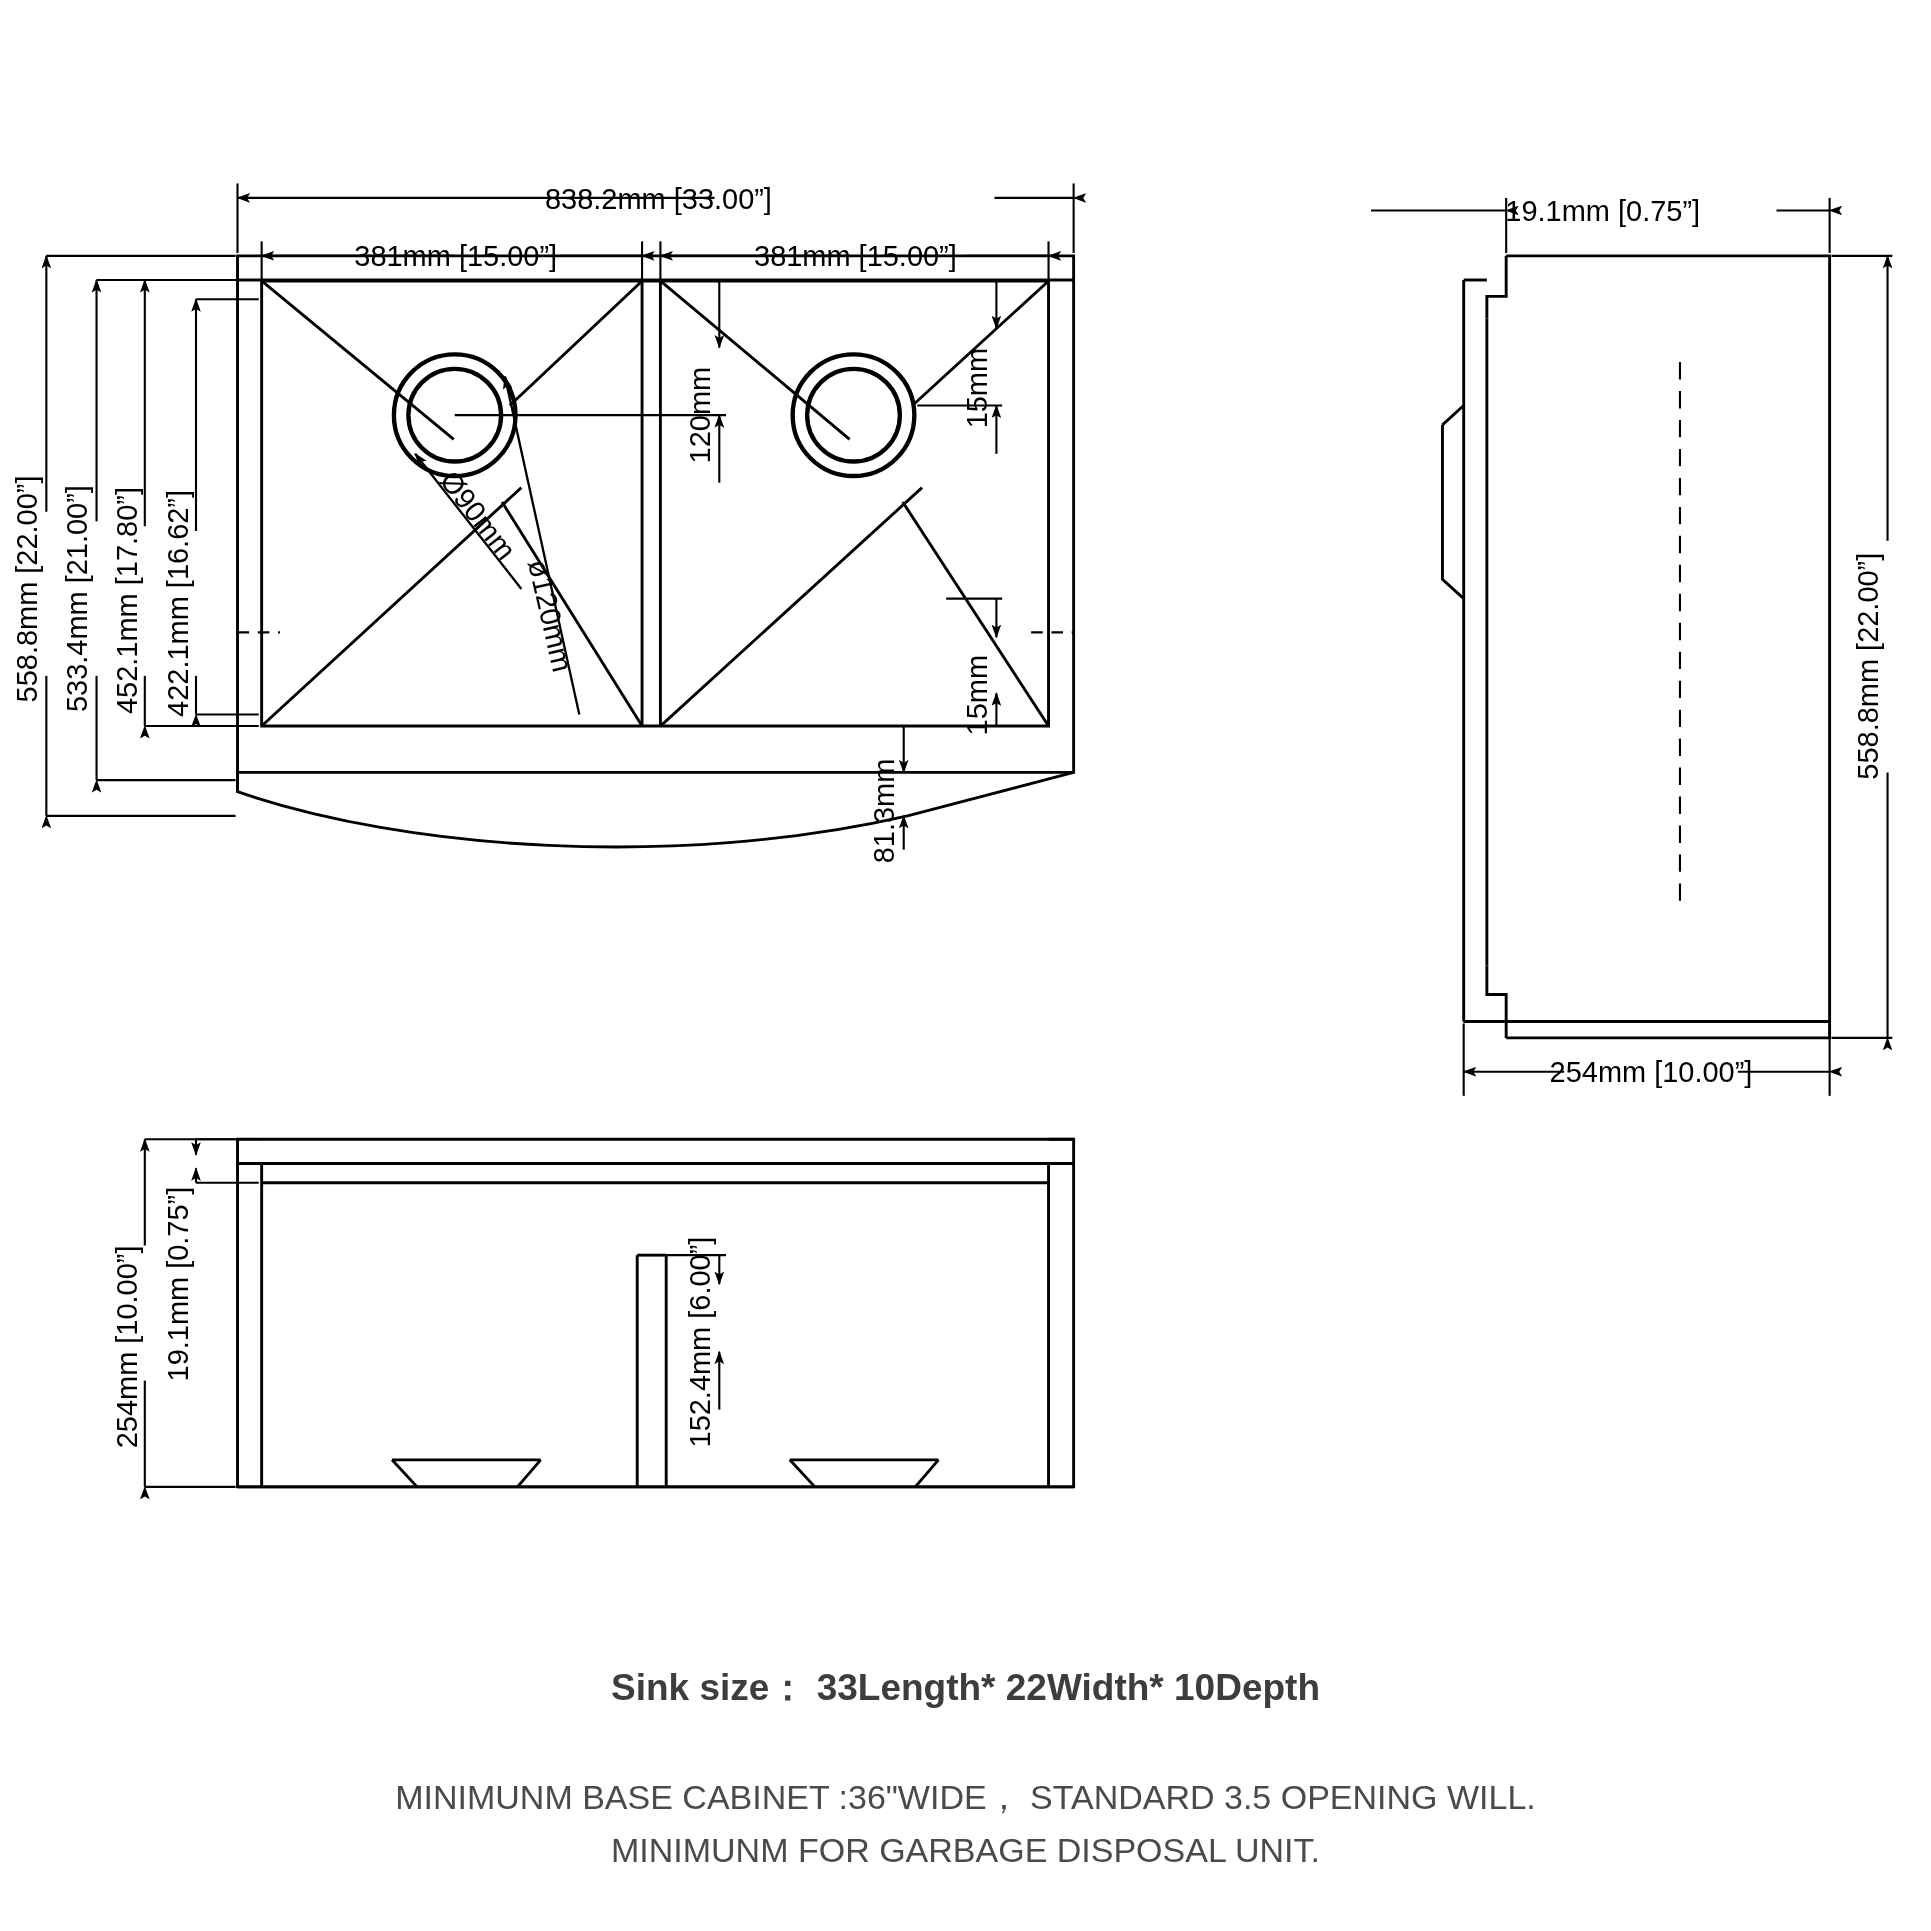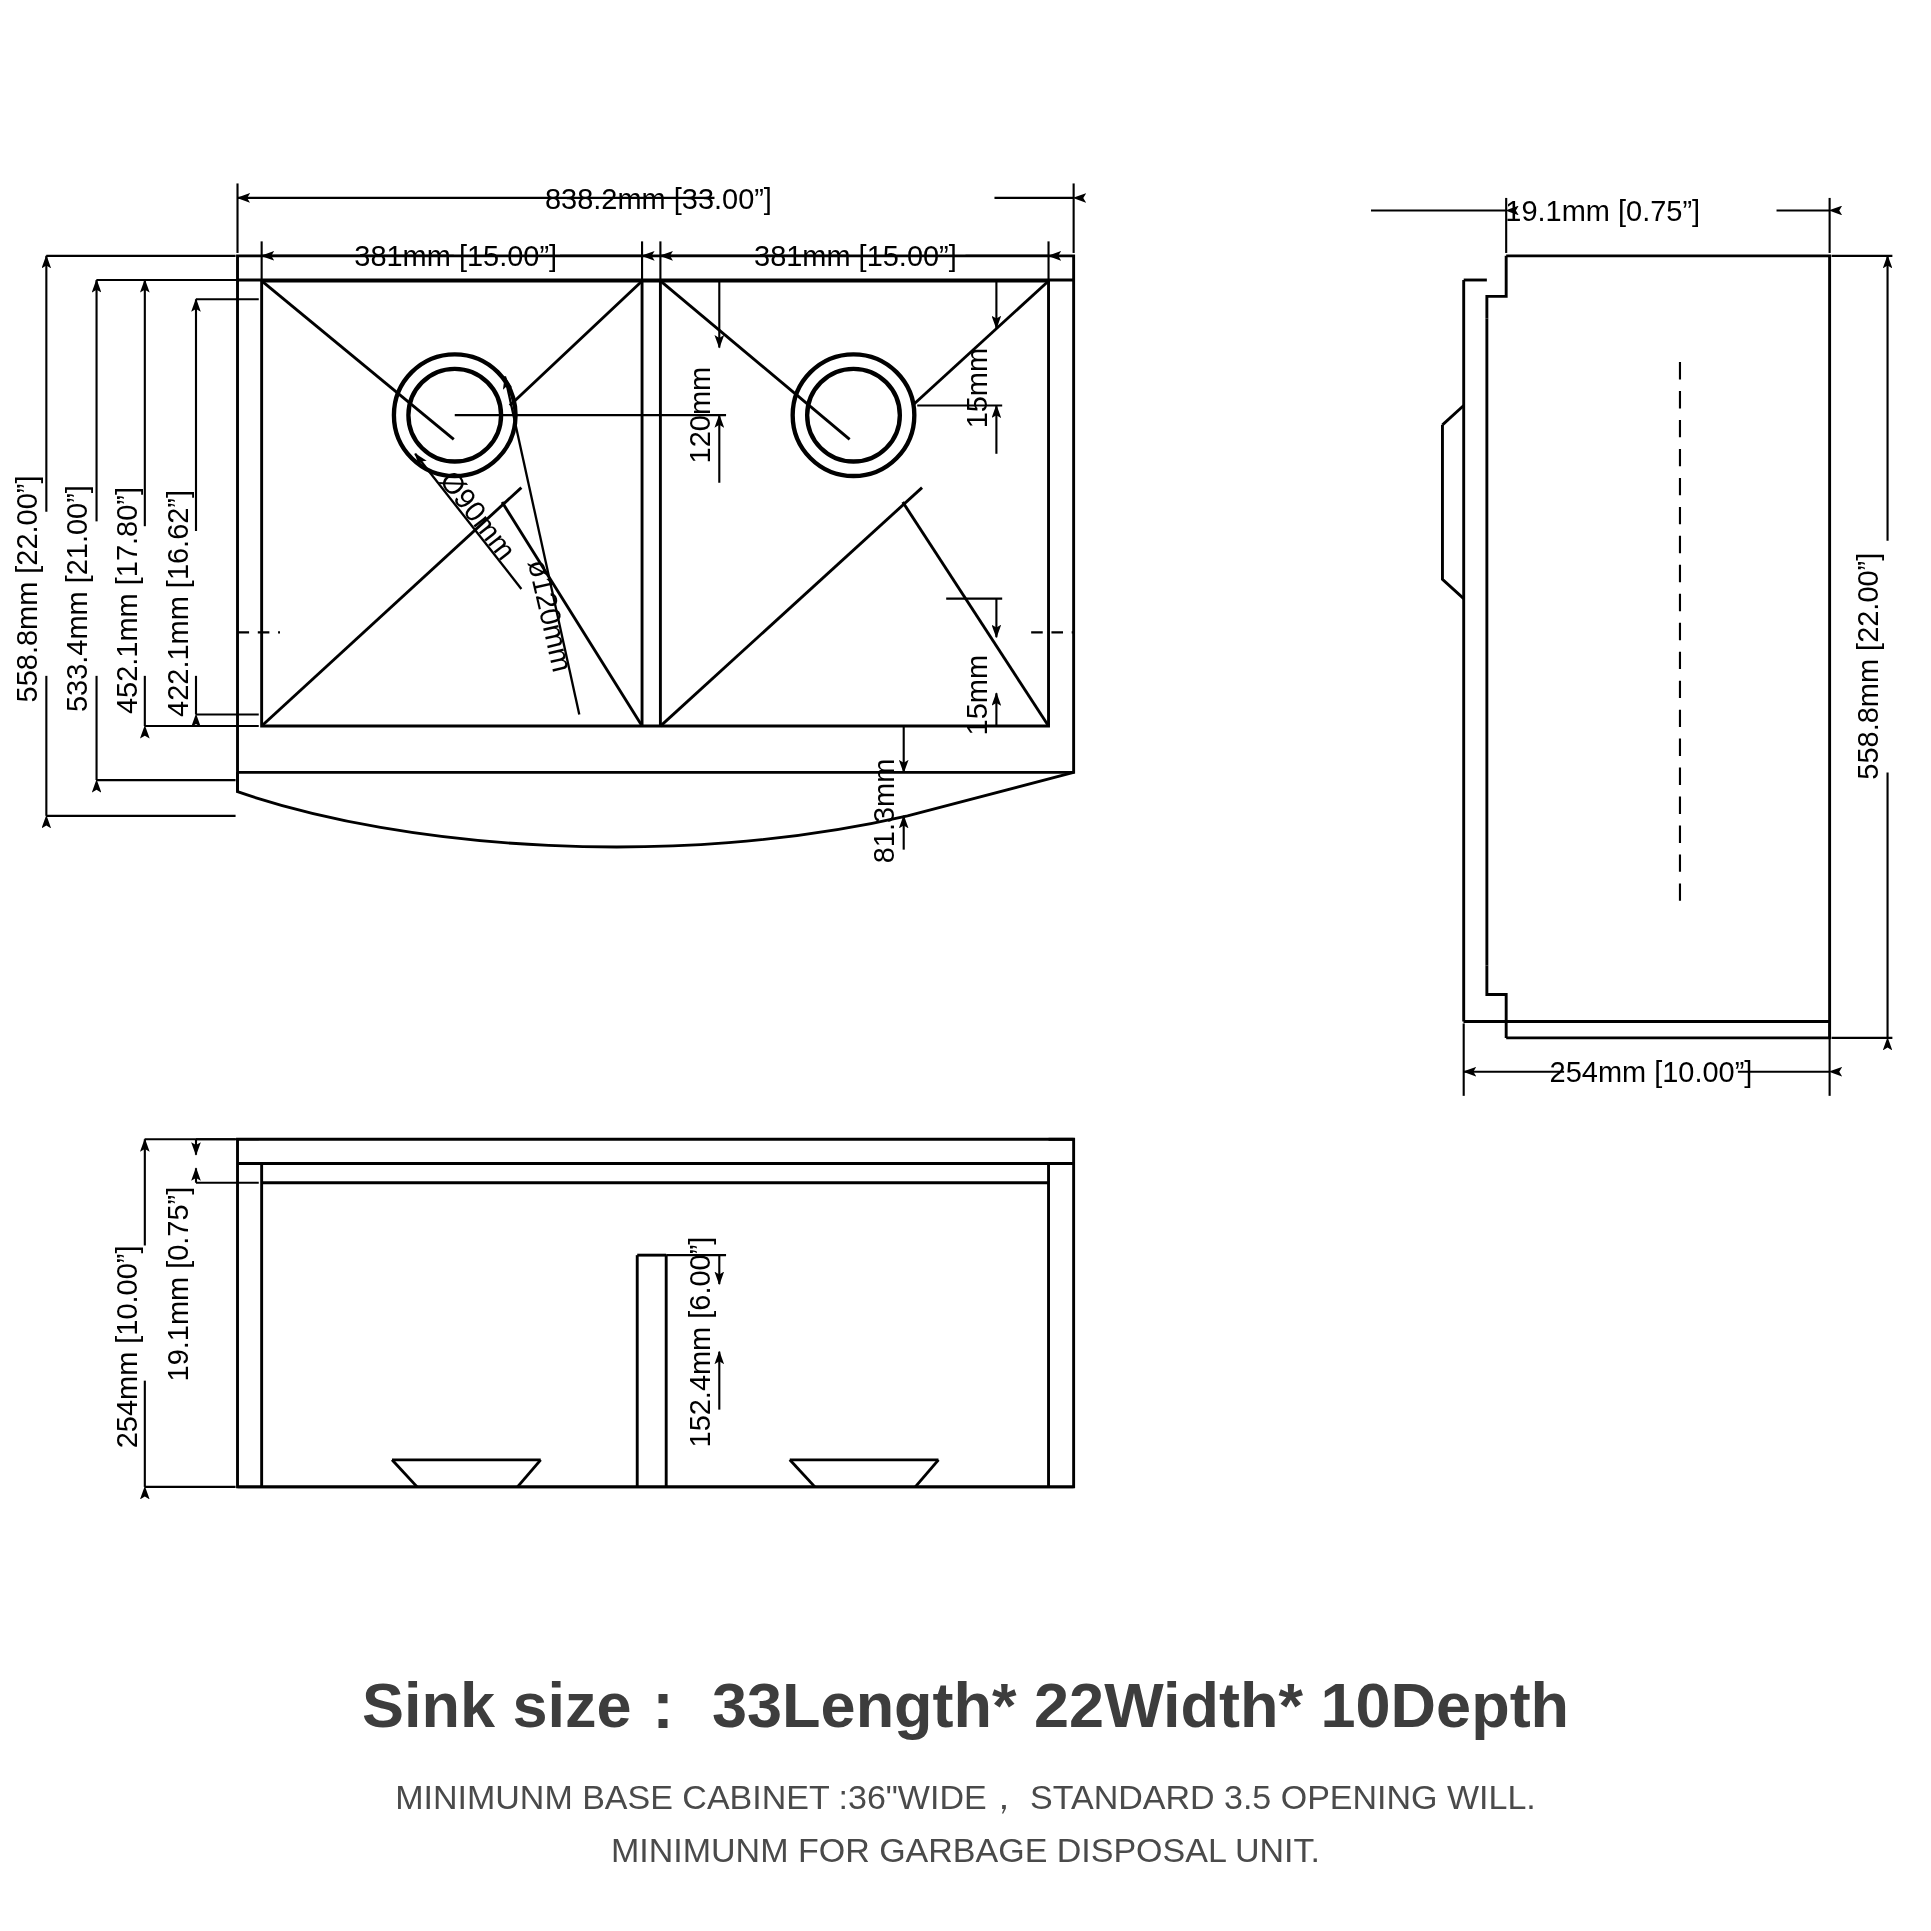--- a/index.html
+++ b/index.html
@@ -12,21 +12,21 @@
   }
   #sheet{position:absolute;left:0;top:0;width:1931px;height:1869px;}
   svg{display:block;}
   .cap{
     position:absolute;
     text-align:center;
     width:100%;
     left:0;
   }
   .title-line{
-    font-size:63px;
+    font-size:37px;
     font-weight:bold;
     color:#3d3d3d;
     letter-spacing:0px;
     white-space:pre;
   }
   .sub-line{
     font-size:34px;
     color:#4a4a4a;
     font-weight:400;
     white-space:pre;

